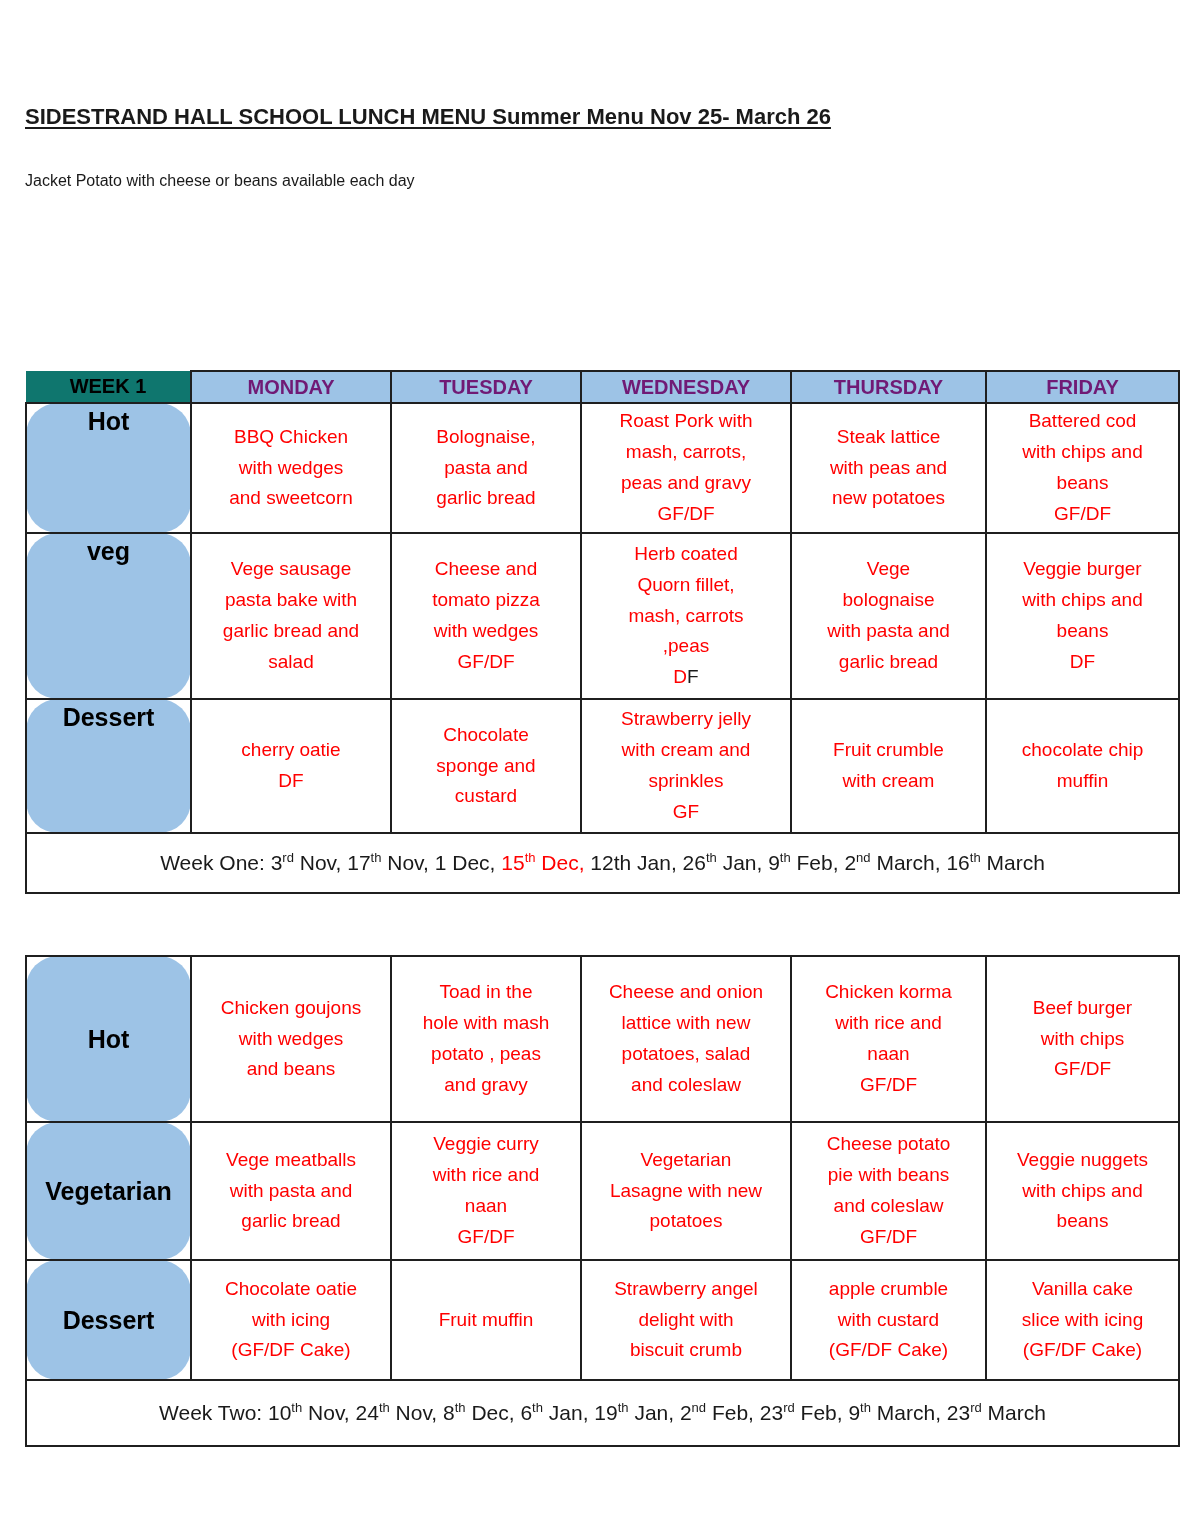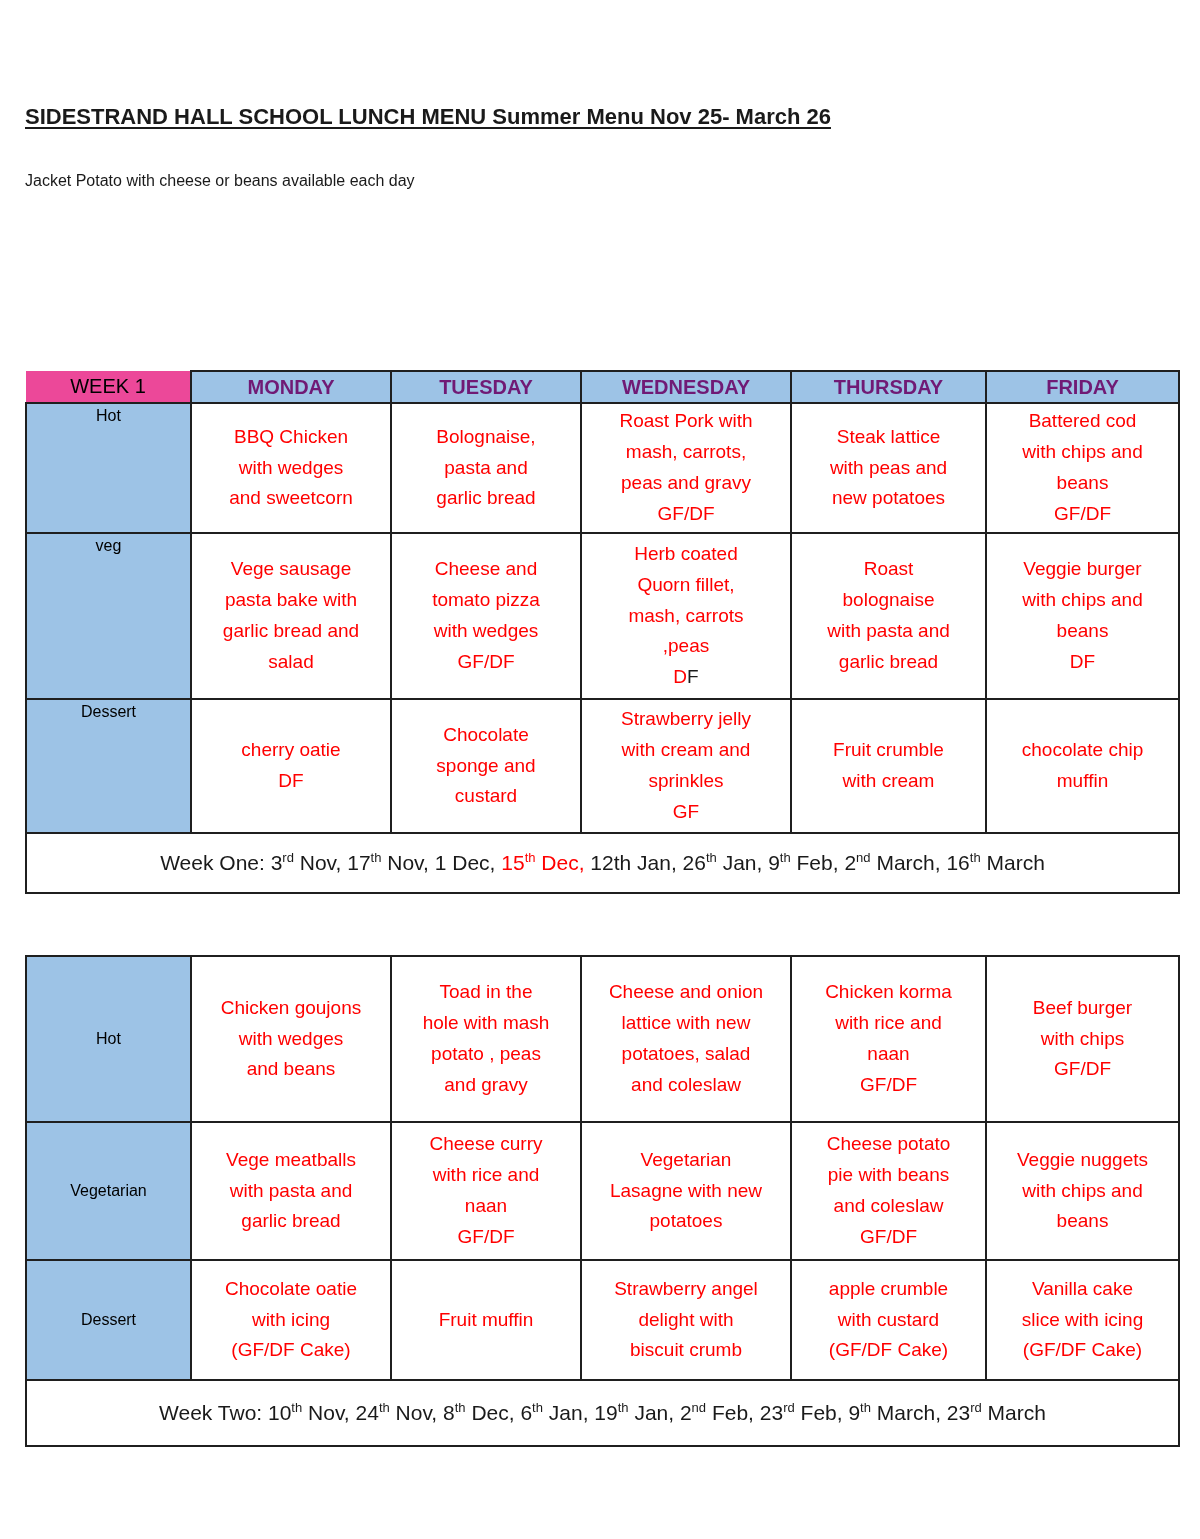--- a/index.html
+++ b/index.html
@@ -44,41 +44,42 @@
     table-layout: fixed;
     width: 1153px;
   }
   .menu-table.week1 { top: 370px; }
   .menu-table.week2 { top: 955px; }
   .menu-table th, .menu-table td { border: 2px solid #1f1f1f; }
   th.corner {
     border: none;
     border-right: 2px solid #1f1f1f;
     border-bottom: 2px solid #1f1f1f;
-    background: #ec4899;
+    background: #0f766e;
     font-size: 20px;
-    font-weight: normal;
+    font-weight: bold;
     text-align: center;
     vertical-align: middle;
     color: #000000;
   }
   th.day {
     background: #9DC3E6;
     font-size: 20px;
     font-weight: bold;
     text-align: center;
     vertical-align: middle;
     color: #701a75;
   }
   td.rowlabel {
     background: #9DC3E6;
-    font-size: 16px;
-    font-weight: normal;
+    font-size: 25px;
+    font-weight: bold;
     text-align: center;
     color: #000000;
+    border-radius: 32px;
   }
   .week1 td.rowlabel { vertical-align: top; padding-top: 3px; }
   .week2 td.rowlabel { vertical-align: middle; }
   td.menu {
     color: #FF0000;
     font-size: 19px;
     text-align: center;
     vertical-align: middle;
     white-space: pre-line;
     line-height: 1.62;
@@ -148,21 +149,21 @@
 salad</td>
       <td class="menu">Cheese and
 tomato pizza
 with wedges
 GF/DF</td>
       <td class="menu"><span>Herb coated
 Quorn fillet,
 mash, carrots
 ,peas
 D</span><span style="color: rgb(26, 26, 26);">F</span></td>
-      <td class="menu">Roast
+      <td class="menu">Vege
 bolognaise
 with pasta and
 garlic bread</td>
       <td class="menu">Veggie burger
 with chips and
 beans
 DF</td>
     </tr>
     <tr style="height:134px">
       <td class="rowlabel">Dessert</td>
@@ -215,21 +216,21 @@
 GF/DF</td>
       <td class="menu">Beef burger
 with chips
 GF/DF</td>
     </tr>
     <tr style="height:138px">
       <td class="rowlabel">Vegetarian</td>
       <td class="menu">Vege meatballs
 with pasta and
 garlic bread</td>
-      <td class="menu">Cheese curry
+      <td class="menu">Veggie curry
 with rice and
 naan
 GF/DF</td>
       <td class="menu">Vegetarian
 Lasagne with new
 potatoes</td>
       <td class="menu">Cheese potato
 pie with beans
 and coleslaw
 GF/DF</td>

